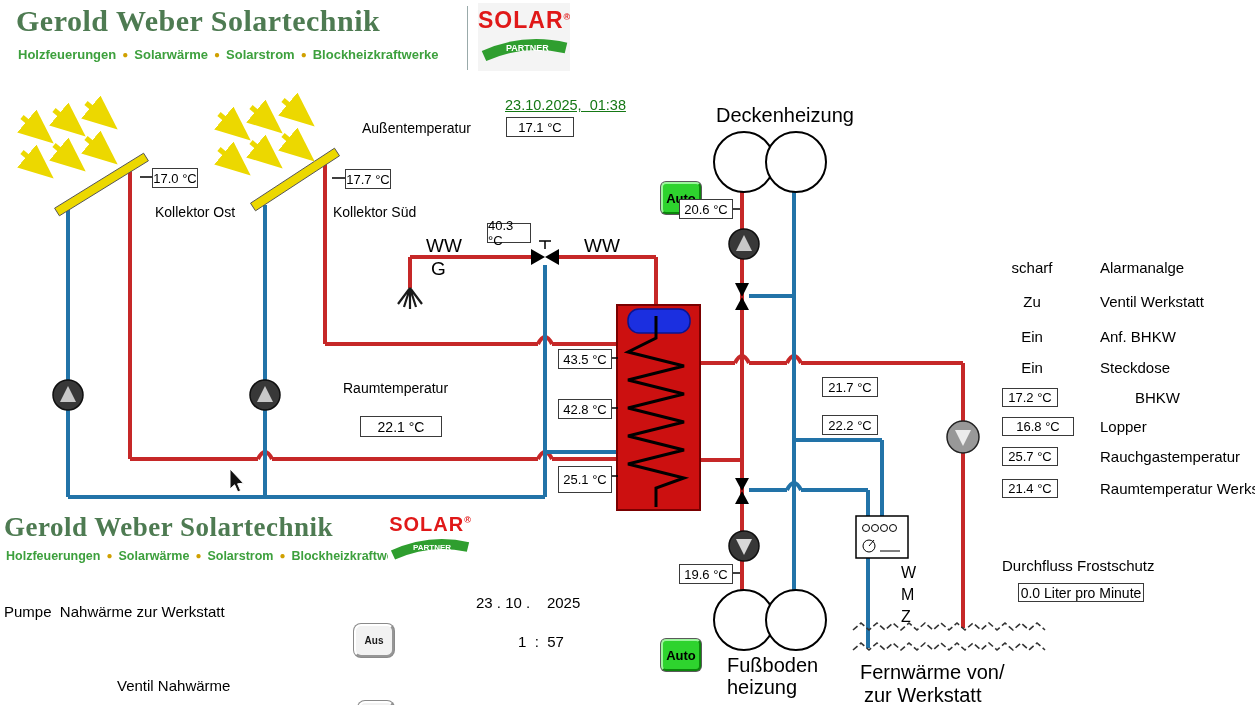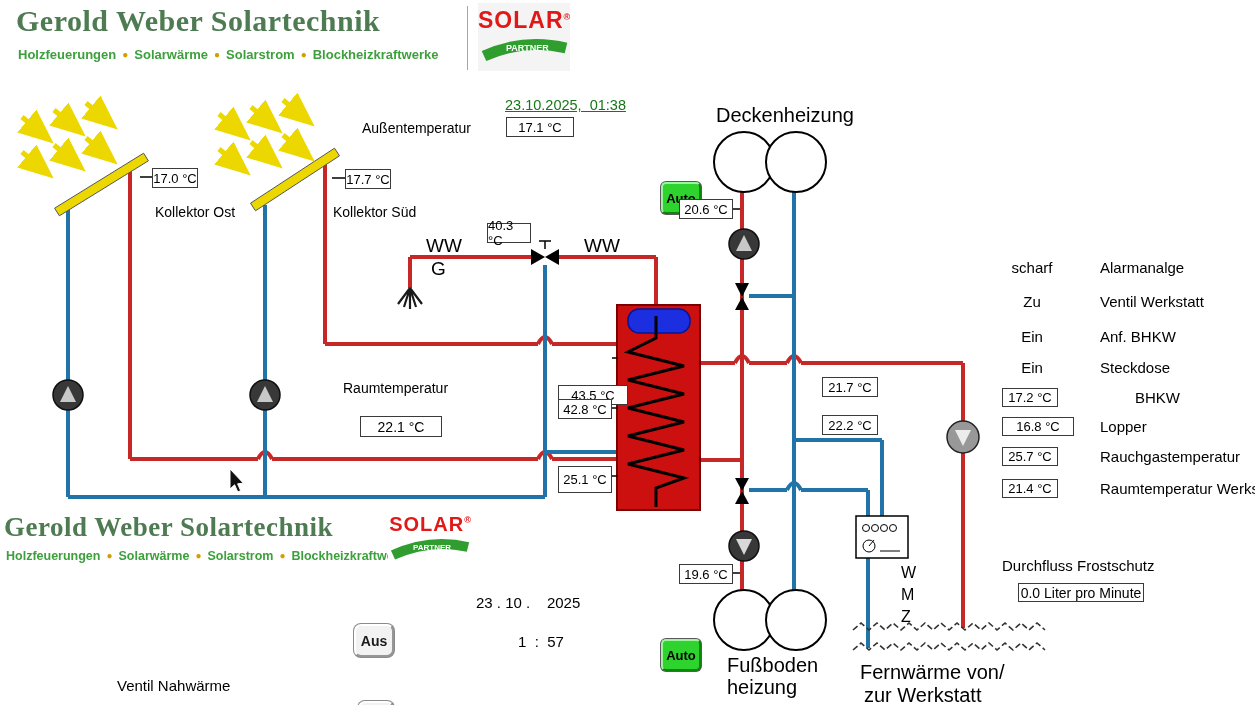--- a/index.html
+++ b/index.html
@@ -12,21 +12,21 @@
   .abs{position:absolute;}
   .lbl{position:absolute;color:#000;white-space:nowrap;}
   .pre{white-space:pre;}
   .vbox{position:absolute;background:#fff;border:1px solid #3a3a3a;display:flex;align-items:center;
         justify-content:center;font-size:13px;color:#000;box-sizing:border-box;}
   .btn{position:absolute;display:flex;align-items:center;justify-content:center;font-weight:bold;
        border-radius:5px;box-sizing:border-box;color:#000;margin-top:36px;}
   .btn.green{background:var(--green);border:2px solid;border-color:#9cf59c #0c860c #0c860c #9cf59c;
        box-shadow:0 0 0 1px #5a5a5a;font-size:13px;}
   .btn.gray{background:#f2f2f2;border:2px solid;border-color:#ffffff #969696 #969696 #ffffff;
-       box-shadow:0 0 0 1px #8a8a8a;font-size:14px;color:#1a1a1a;border-radius:7px;}
+       box-shadow:0 0 0 1px #8a8a8a;font-size:10px;color:#1a1a1a;border-radius:7px;}
   .brand{position:absolute;font-family:"Liberation Serif",serif;font-weight:bold;color:var(--brand);
        letter-spacing:.5px;}
   .subtitle{position:absolute;color:#3da03d;font-weight:bold;white-space:nowrap;}
   .dot{color:#d0a000;margin:0 6px;font-size:10px;vertical-align:1px;}
   .statecol{position:absolute;width:64px;text-align:center;font-size:15px;}
   .rlabel{position:absolute;font-size:15px;white-space:nowrap;}
   .h14{font-size:14px;} .h15{font-size:15px;} .h17{font-size:20px;} .ww{font-size:19px;}
   .dt{position:absolute;color:#157815;font-size:14.5px;text-decoration:underline;white-space:pre;}
   .solarlogo{position:absolute;background:#f4f4f4;}
   .solarlogo .s1{color:var(--lred);font-weight:bold;text-align:center;letter-spacing:1px;}
@@ -206,21 +206,21 @@
 
   <div class="lbl h17" style="left:716px;top:104px;">Deckenheizung</div>
   <div class="btn green" style="left:661px;top:146px;width:40px;height:32px;">Auto</div>
   <div class="vbox" style="left:679px;top:199px;width:54px;height:20px;">20.6 °C</div>
 
   <div class="lbl ww" style="left:426px;top:235px;">WW</div>
   <div class="lbl ww" style="left:431px;top:258px;">G</div>
   <div class="lbl ww" style="left:584px;top:235px;">WW</div>
   <div class="vbox" style="left:487px;top:223px;width:44px;height:20px;">40.3 °C</div>
 
-  <div class="vbox" style="left:558px;top:349px;width:70px;height:20px;margin-top:36px;">43.5 °C</div>
+  <div class="vbox" style="left:558px;top:349px;width:54px;height:20px;">43.5 °C</div>
   <div class="vbox" style="left:558px;top:399px;width:54px;height:20px;">42.8 °C</div>
   <div class="vbox" style="left:558px;top:466px;width:54px;height:27px;">25.1 °C</div>
 
   <div class="lbl h14" style="left:343px;top:380px;">Raumtemperatur</div>
   <div class="vbox" style="left:360px;top:416px;width:82px;height:21px;font-size:14px;">22.1 °C</div>
 
   <div class="vbox" style="left:822px;top:377px;width:56px;height:20px;">21.7 °C</div>
   <div class="vbox" style="left:822px;top:415px;width:56px;height:20px;">22.2 °C</div>
 
   <div class="statecol" style="left:1000px;top:259px;">scharf</div>
@@ -261,19 +261,20 @@
     <span>Holzfeuerungen</span><span class="dot">●</span><span>Solarwärme</span><span class="dot">●</span><span>Solarstrom</span><span class="dot">●</span><span>Blockheizkraftwerke</span>
   </div>
   <div class="solarlogo" style="left:388px;top:510px;width:84px;height:58px;background:#fff;">
     <div class="s1" style="font-size:20px;margin-top:3px;"><span>SOLAR</span><span class="reg">®</span></div>
     <svg width="84" height="30" style="display:block;margin-top:-2px;">
       <path d="M5,21 Q42,4 80,13" stroke="#2f9e2f" stroke-width="10" fill="none"></path>
       <text x="25" y="16" font-size="8" font-weight="bold" fill="#fff">PARTNER</text>
     </svg>
   </div>
 
+  <div class="lbl h15 pre" style="left:4px;top:603px;">Pumpe  Nahwärme zur Werkstatt</div>
   <div class="btn gray" style="left:354px;top:588px;width:40px;height:33px;">Aus</div>
   <div class="lbl h15 pre" style="left:476px;top:594px;">23 . 10 .    2025</div>
   <div class="lbl h15 pre" style="left:518px;top:633px;">1  :  57</div>
   <div class="lbl h15" style="left:117px;top:677px;">Ventil Nahwärme</div>
   <div class="btn gray" style="left:358px;top:665px;width:36px;height:31px;">Zu</div>
 
 </div>
 
 </body></html>

